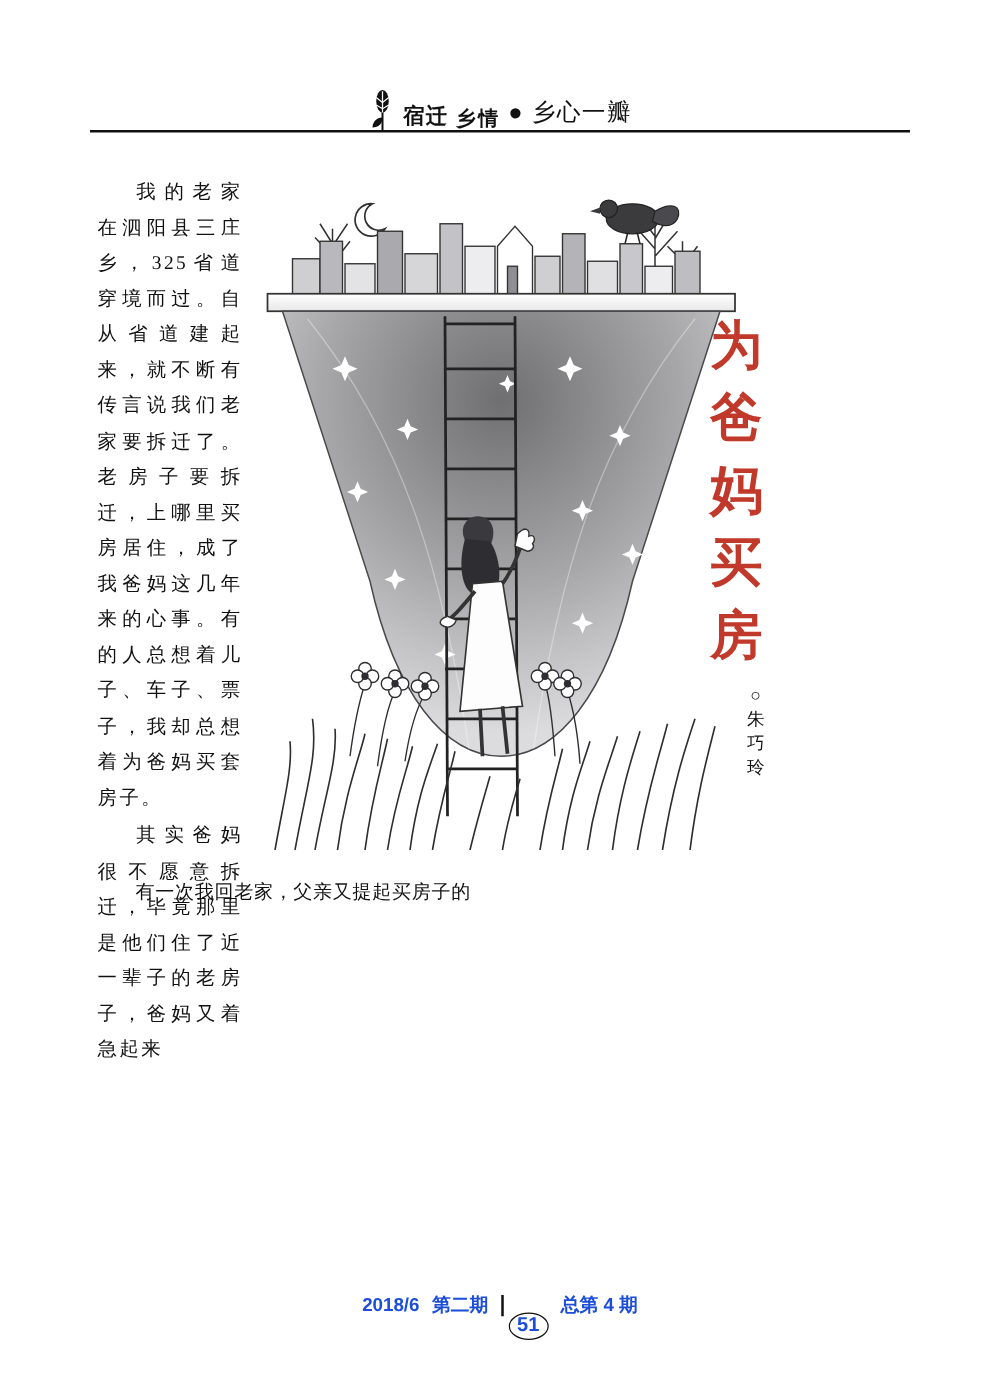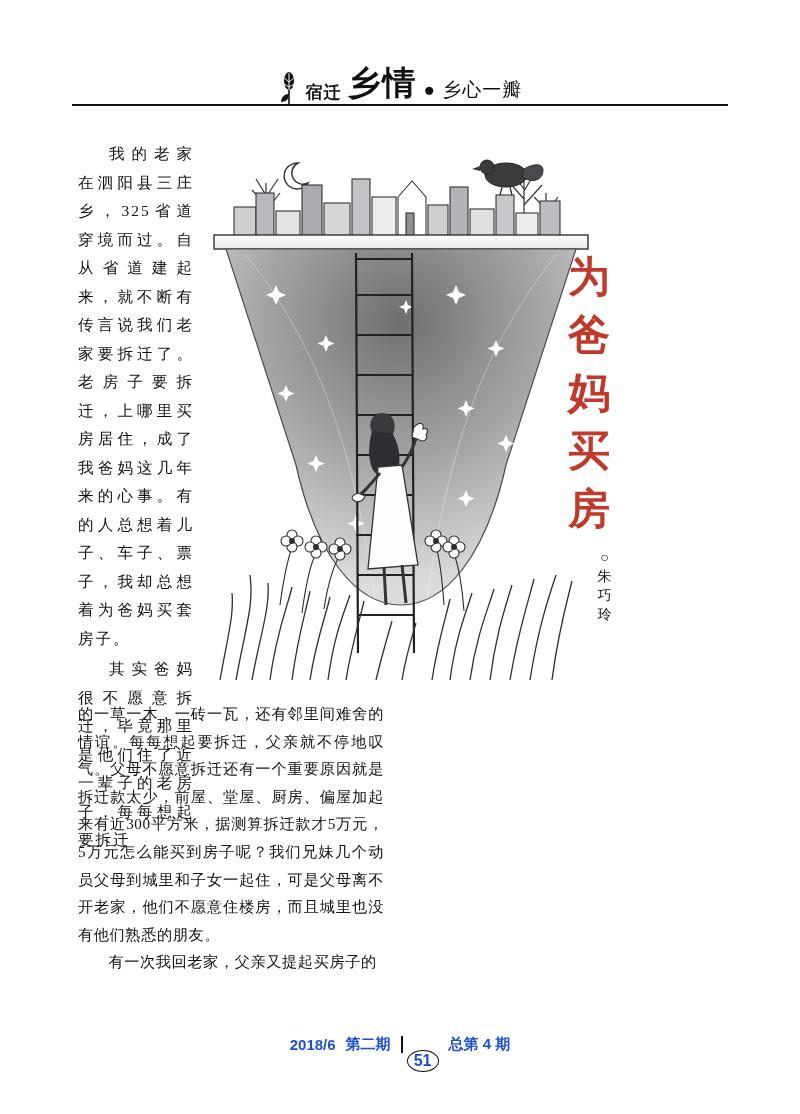--- a/index.html
+++ b/index.html
@@ -59,21 +59,21 @@
   .logo-mark svg { display: block; }
   .masthead-small {
     font-size: 17px;
     letter-spacing: 1px;
     color: #111;
     font-family: "Liberation Sans", sans-serif;
     font-weight: bold;
     padding-bottom: 2px;
   }
   .masthead-big {
-    font-size: 33px;
+    font-size: 16px;
     font-weight: bold;
     color: #111;
     letter-spacing: 2px;
     font-family: "Liberation Serif", serif;
     padding-bottom: 0px;
   }
   .masthead-sub {
     font-size: 19px;
     color: #111;
     font-family: "Liberation Sans", sans-serif;
@@ -219,21 +219,21 @@
       </span>
       <span class="masthead-small">宿迁</span>
       <span class="masthead-big">乡情</span>
       <span class="masthead-sub">● 乡心一瓣</span>
     </div>
     <div class="header-rule"></div>
   </div>
 
   <div class="intro-col">
     <p>我的老家在泗阳县三庄乡，325省道穿境而过。自从省道建起来，就不断有传言说我们老家要拆迁了。老房子要拆迁，上哪里买房居住，成了我爸妈这几年来的心事。有的人总想着儿子、车子、票子，我却总想着为爸妈买套房子。</p>
-    <p>其实爸妈很不愿意拆迁，毕竟那里是他们住了近一辈子的老房子，每每想起要拆迁</p>
+    <p>其实爸妈很不愿意拆迁，毕竟那里是他们住了近一辈子的老房子，爸妈又着急起来</p>
   </div>
 
   <div class="illus">
     <svg width="390" height="545" viewBox="0 0 390 545">
       <defs>
         <radialGradient id="pitGrad" cx="50%" cy="20%" r="75%">
           <stop offset="0%" stop-color="#6f6f72"></stop>
           <stop offset="55%" stop-color="#a7a7aa"></stop>
           <stop offset="100%" stop-color="#dcdcde"></stop>
         </radialGradient>
@@ -398,21 +398,20 @@
 
   <div class="byline-vert">
     <span>○</span>
     <span>朱</span>
     <span>巧</span>
     <span>玲</span>
   </div>
 
   <div class="body-cols">
     <div class="col left">
-      <p class="cont">的一草一木，一砖一瓦，还有邻里间难舍的情谊。每每想起要拆迁，父亲就不停地叹气。父母不愿意拆迁还有一个重要原因就是拆迁款太少，前屋、堂屋、厨房、偏屋加起来有近300平方米，据测算拆迁款才5万元，5万元怎么能买到房子呢？我们兄妹几个动员父母到城里和子女一起住，可是父母离不开老家，他们不愿意住楼房，而且城里也没有他们熟悉的朋友。</p>
       <p>有一次我回老家，父亲又提起买房子的</p>
     </div>
     <div class="col right">
     </div>
   </div>
 
   <div class="footer">
     <span class="footer-inner">
       <span>2018/6</span>
       <span>第二期</span>

